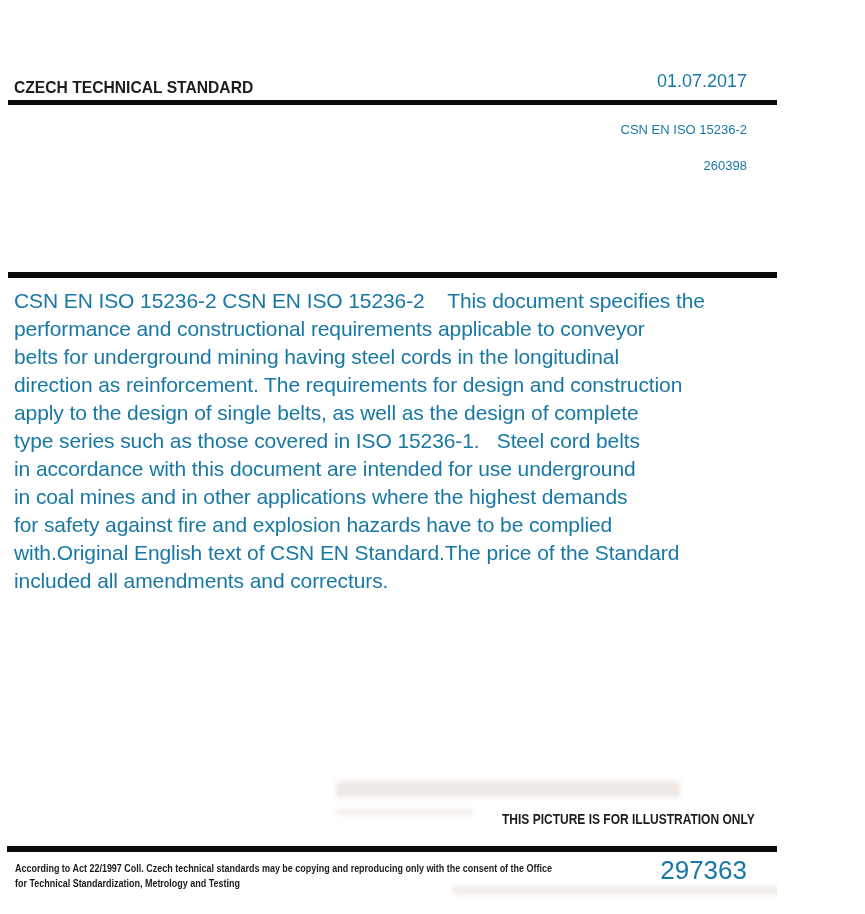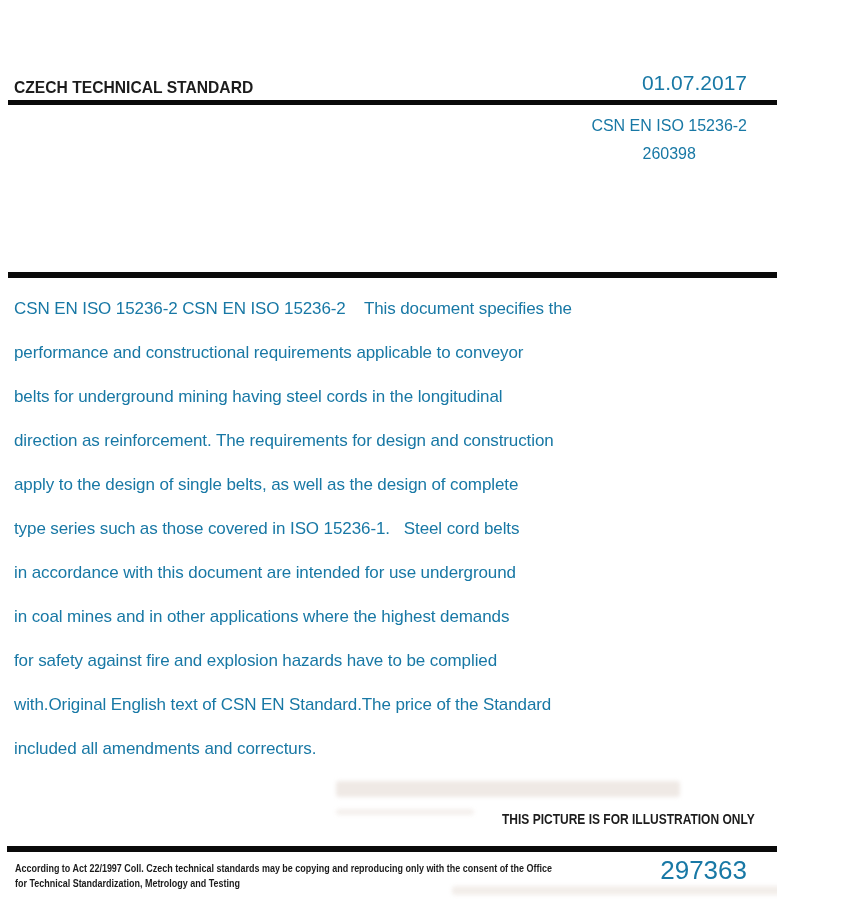--- a/index.html
+++ b/index.html
@@ -31,44 +31,44 @@
     font-weight: bold;
     color: #1c1c1c;
     letter-spacing: 0px;
     transform: scaleX(0.92);
     transform-origin: left center;
     white-space: nowrap;
   }
   .header-date {
     position: absolute;
     right: 30px; top: 71px;
-    font-size: 21px;
+    font-size: 18px;
     white-space: nowrap;
   }
   .standard-title {
     position: absolute;
     left: 14px; top: 112px;
     font-size: 19.5px;
     line-height: 32px;
     white-space: pre-wrap;
   }
   .standard-codes {
     position: absolute;
     right: 30px; top: 112px;
-    font-size: 16px;
-    line-height: 28px;
-    text-align: center;
+    font-size: 13px;
+    line-height: 36px;
+    text-align: right;
     white-space: pre-wrap;
   }
   .abstract {
     position: absolute;
     left: 14px; top: 287px;
     width: 760px;
-    font-size: 17px;
-    line-height: 44px;
+    font-size: 21px;
+    line-height: 28px;
     letter-spacing: -0.1px;
     white-space: pre-wrap;
   }
   .illustration-note {
     position: absolute;
     left: 502px; top: 810px;
     font-size: 15px;
     font-weight: bold;
     color: #1c1c1c;
     transform: scaleX(0.8);

